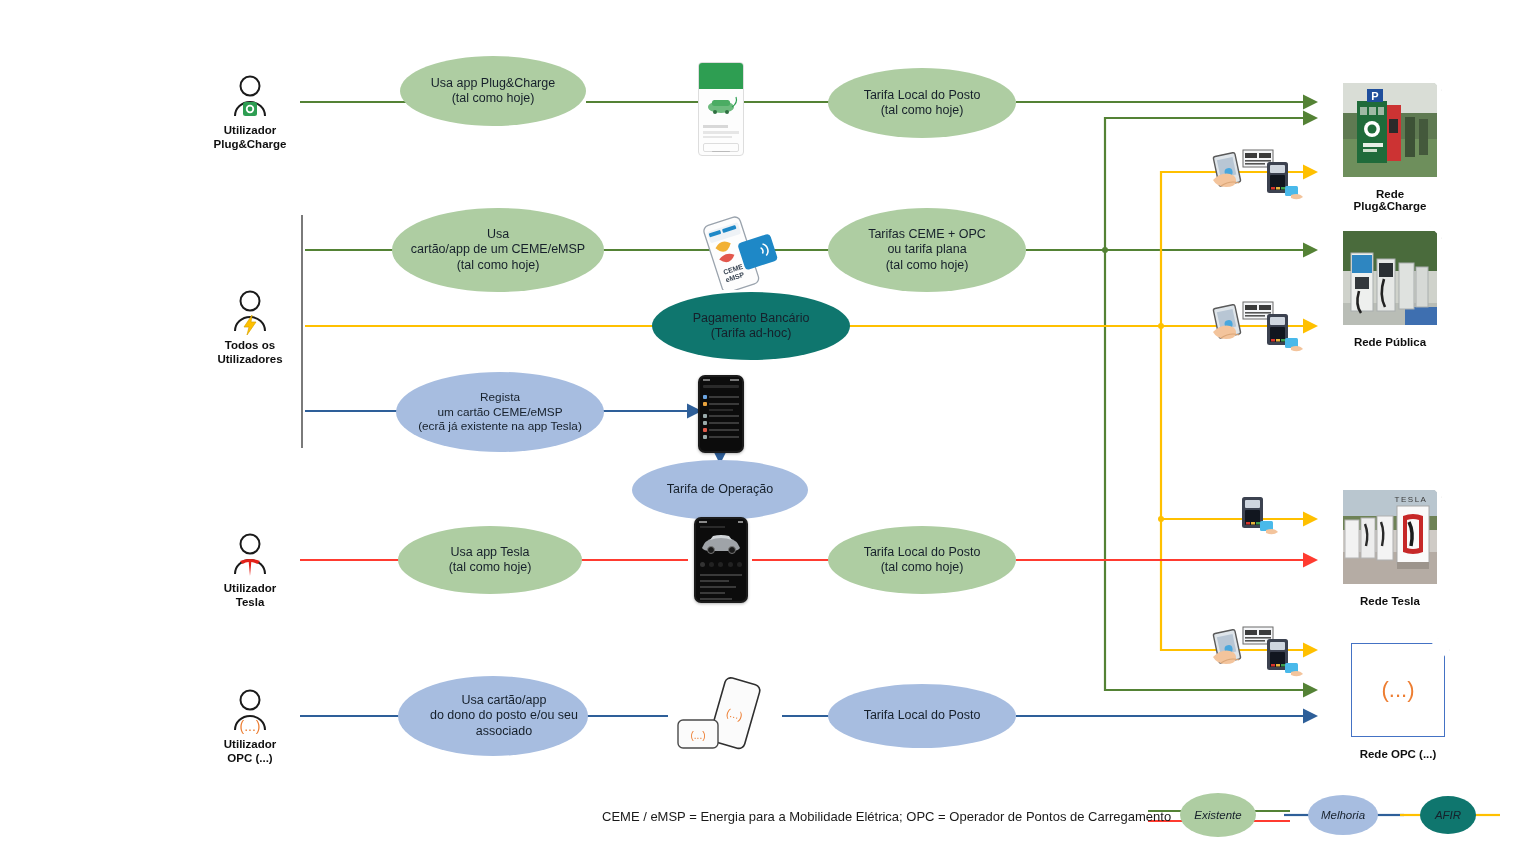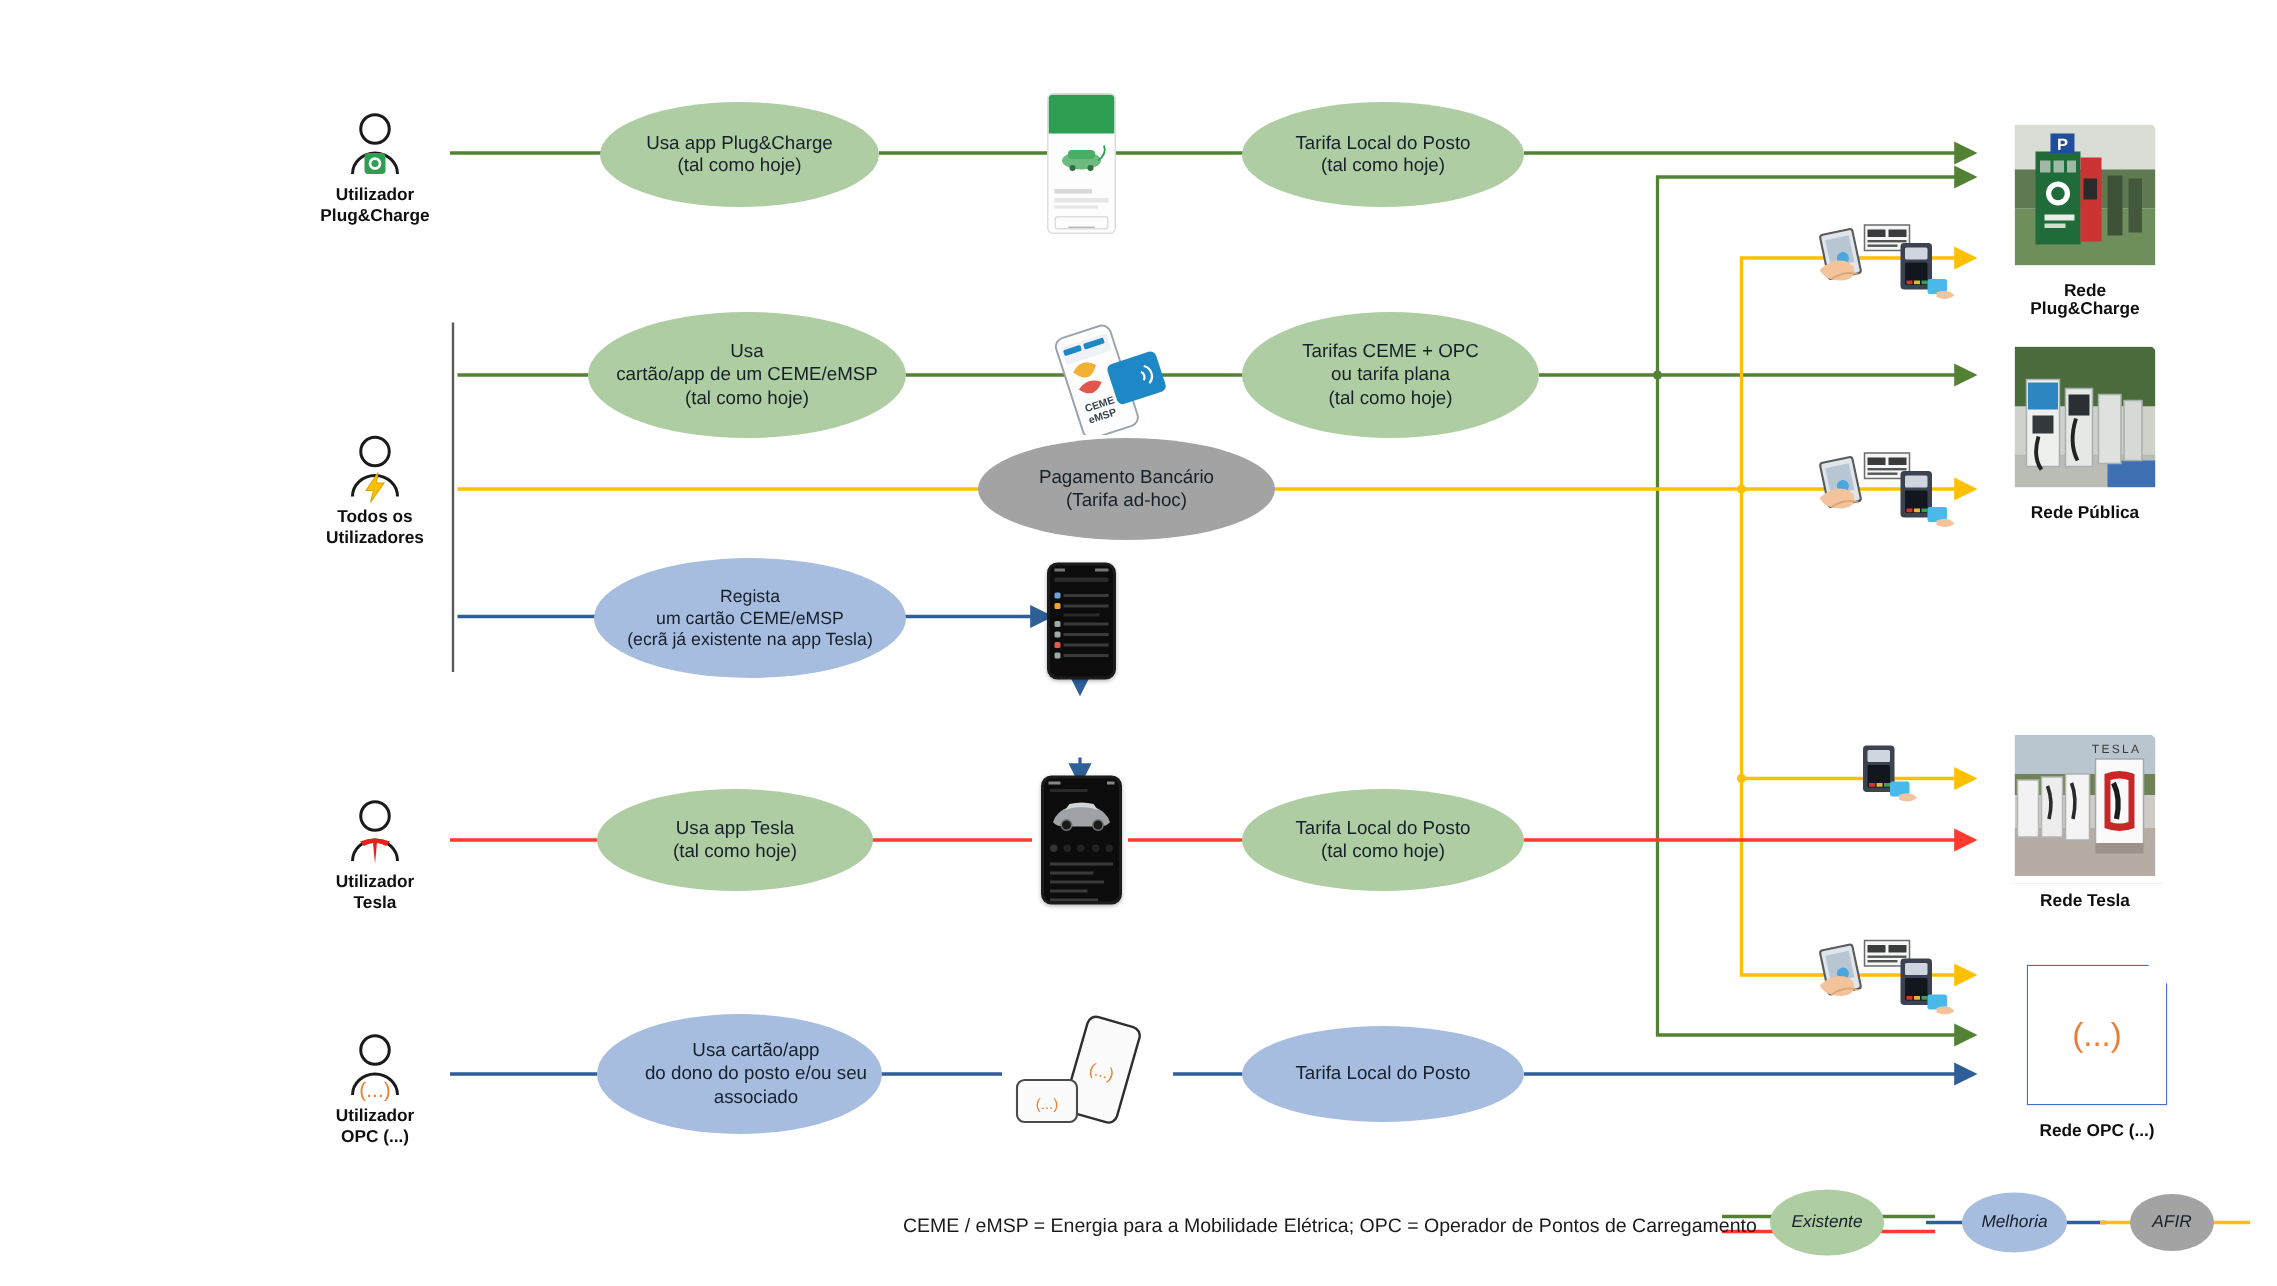--- a/index.html
+++ b/index.html
@@ -6,21 +6,21 @@
   body{width:1518px;height:857px;position:relative;overflow:hidden;
        font-family:"Liberation Sans","DejaVu Sans",sans-serif;color:#111;}
   #stage{position:absolute;inset:0;}
   svg#wires{position:absolute;left:0;top:0;width:1518px;height:857px;}
 
   .node{position:absolute;display:flex;align-items:center;justify-content:center;
         text-align:center;line-height:1.22;}
   .ellipse{border-radius:50%;}
   .ell-green{background:#aecda2;}
   .ell-blue{background:#a7bde0;}
-  .ell-yellow{background:#a3a3a3;}
+  .ell-yellow{background:#0f766e;}
   .ell-txt{font-size:12.5px;color:#16202b;padding:0 10px;}
 
   .actor{position:absolute;text-align:center;width:120px;}
   .actor .glyph{height:48px;display:flex;align-items:flex-end;justify-content:center;}
   .actor .cap{font-size:11.5px;font-weight:bold;line-height:1.25;margin-top:3px;color:#0f0f0f;}
 
   .netcard{position:absolute;width:104px;}
   .netphoto{width:104px;height:104px;position:relative;
      box-shadow:2px 3px 5px rgba(0,0,0,.28);background:#fff;overflow:hidden;
      clip-path:polygon(0 0,88% 0,100% 12%,100% 100%,0 100%);}
@@ -168,21 +168,21 @@
       <svg width="44" height="46" viewBox="0 0 44 46">
         <circle cx="22" cy="12" r="9.5" fill="none" stroke="#1a1a1a" stroke-width="2"></circle>
         <path d="M7,42 a15,14 0 0 1 30,0" fill="none" stroke="#1a1a1a" stroke-width="2"></path>
         <text x="22" y="43" font-size="14" fill="#ed7d31" text-anchor="middle" font-family="Liberation Sans, sans-serif">(...)</text>
       </svg>
     </div>
     <div class="cap"><span>Utilizador</span><br>
       <span>OPC  (...)</span></div>
   </div>
 
-  <div class="node ellipse ell-green" style="left:400px;top:68px;width:186px;height:70px;">
+  <div class="node ellipse ell-green" style="left:400px;top:56px;width:186px;height:70px;">
     <div class="ell-txt">
       <span>Usa app Plug&amp;Charge</span><br>
       <span>(tal como hoje)</span>
     </div>
   </div>
 
   <div class="node ellipse ell-green" style="left:392px;top:208px;width:212px;height:84px;">
     <div class="ell-txt">
       <span>Usa</span><br>
       <span>cartão/app de um CEME/eMSP</span><br>
@@ -228,20 +228,25 @@
   </div>
 
   <div class="node ellipse ell-green" style="left:828px;top:208px;width:198px;height:84px;">
     <div class="ell-txt">
       <span>Tarifas CEME + OPC</span><br>
       <span>ou tarifa plana</span><br>
       <span>(tal como hoje)</span>
     </div>
   </div>
 
+  <div class="node ellipse ell-blue" style="left:632px;top:460px;width:176px;height:60px;">
+    <div class="ell-txt">
+      <span>Tarifa de Operação</span>
+    </div>
+  </div>
 
   <div class="node ellipse ell-green" style="left:828px;top:526px;width:188px;height:68px;">
     <div class="ell-txt">
       <span>Tarifa Local do Posto</span><br>
       <span>(tal como hoje)</span>
     </div>
   </div>
 
   <div class="node ellipse ell-blue" style="left:828px;top:684px;width:188px;height:64px;">
     <div class="ell-txt">

